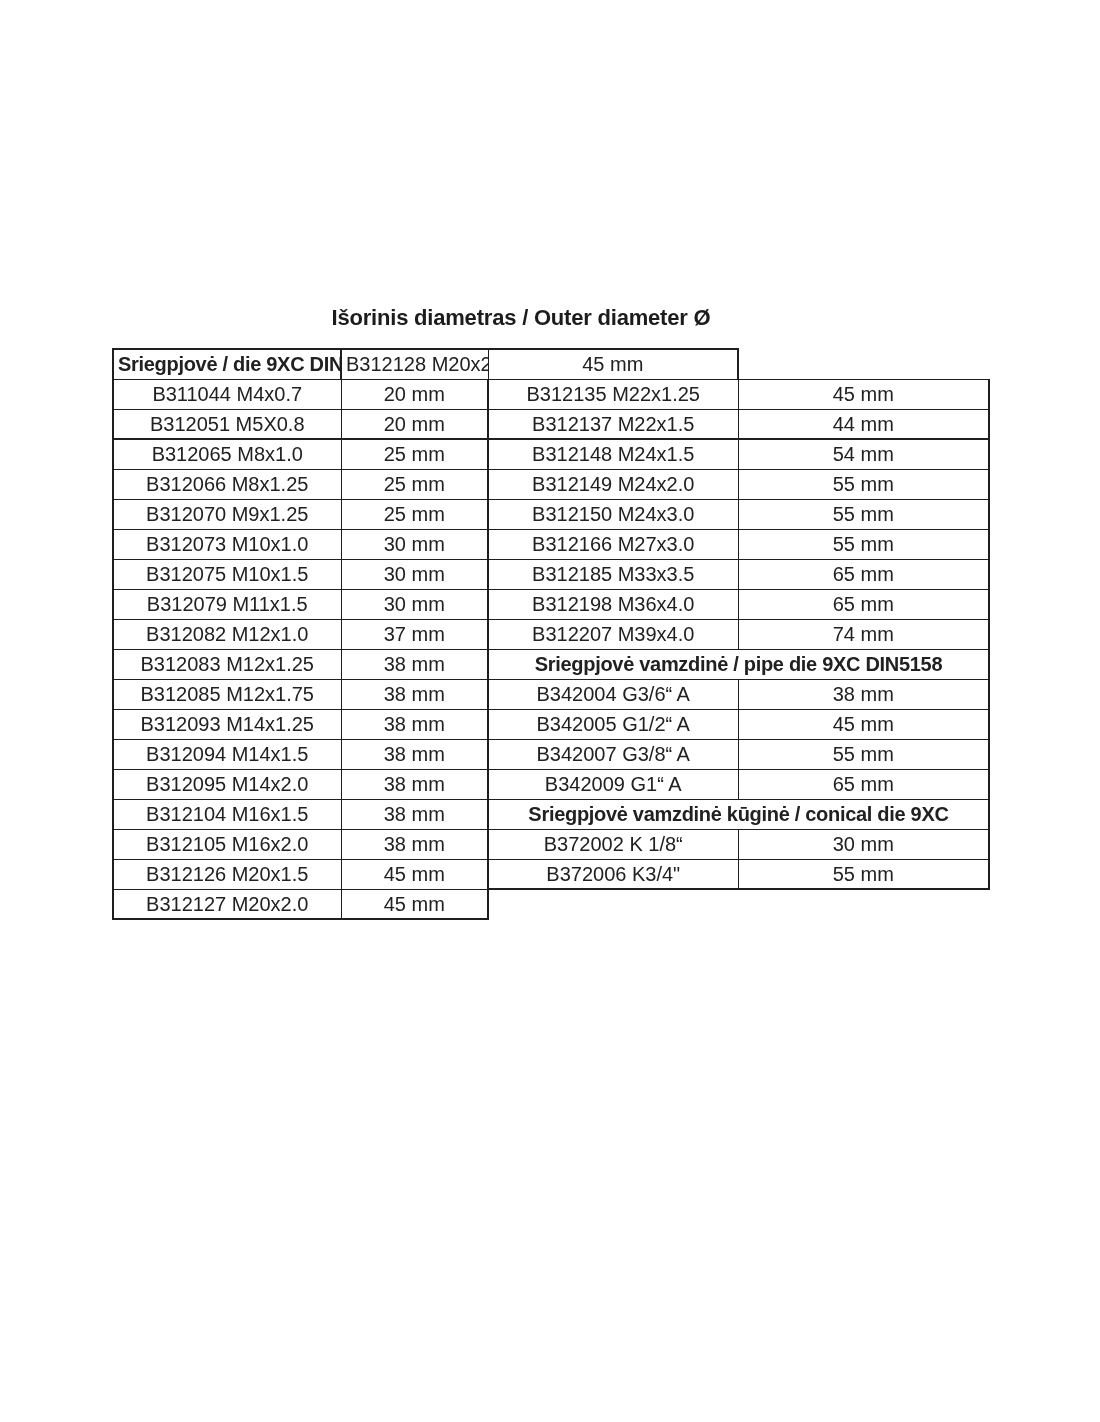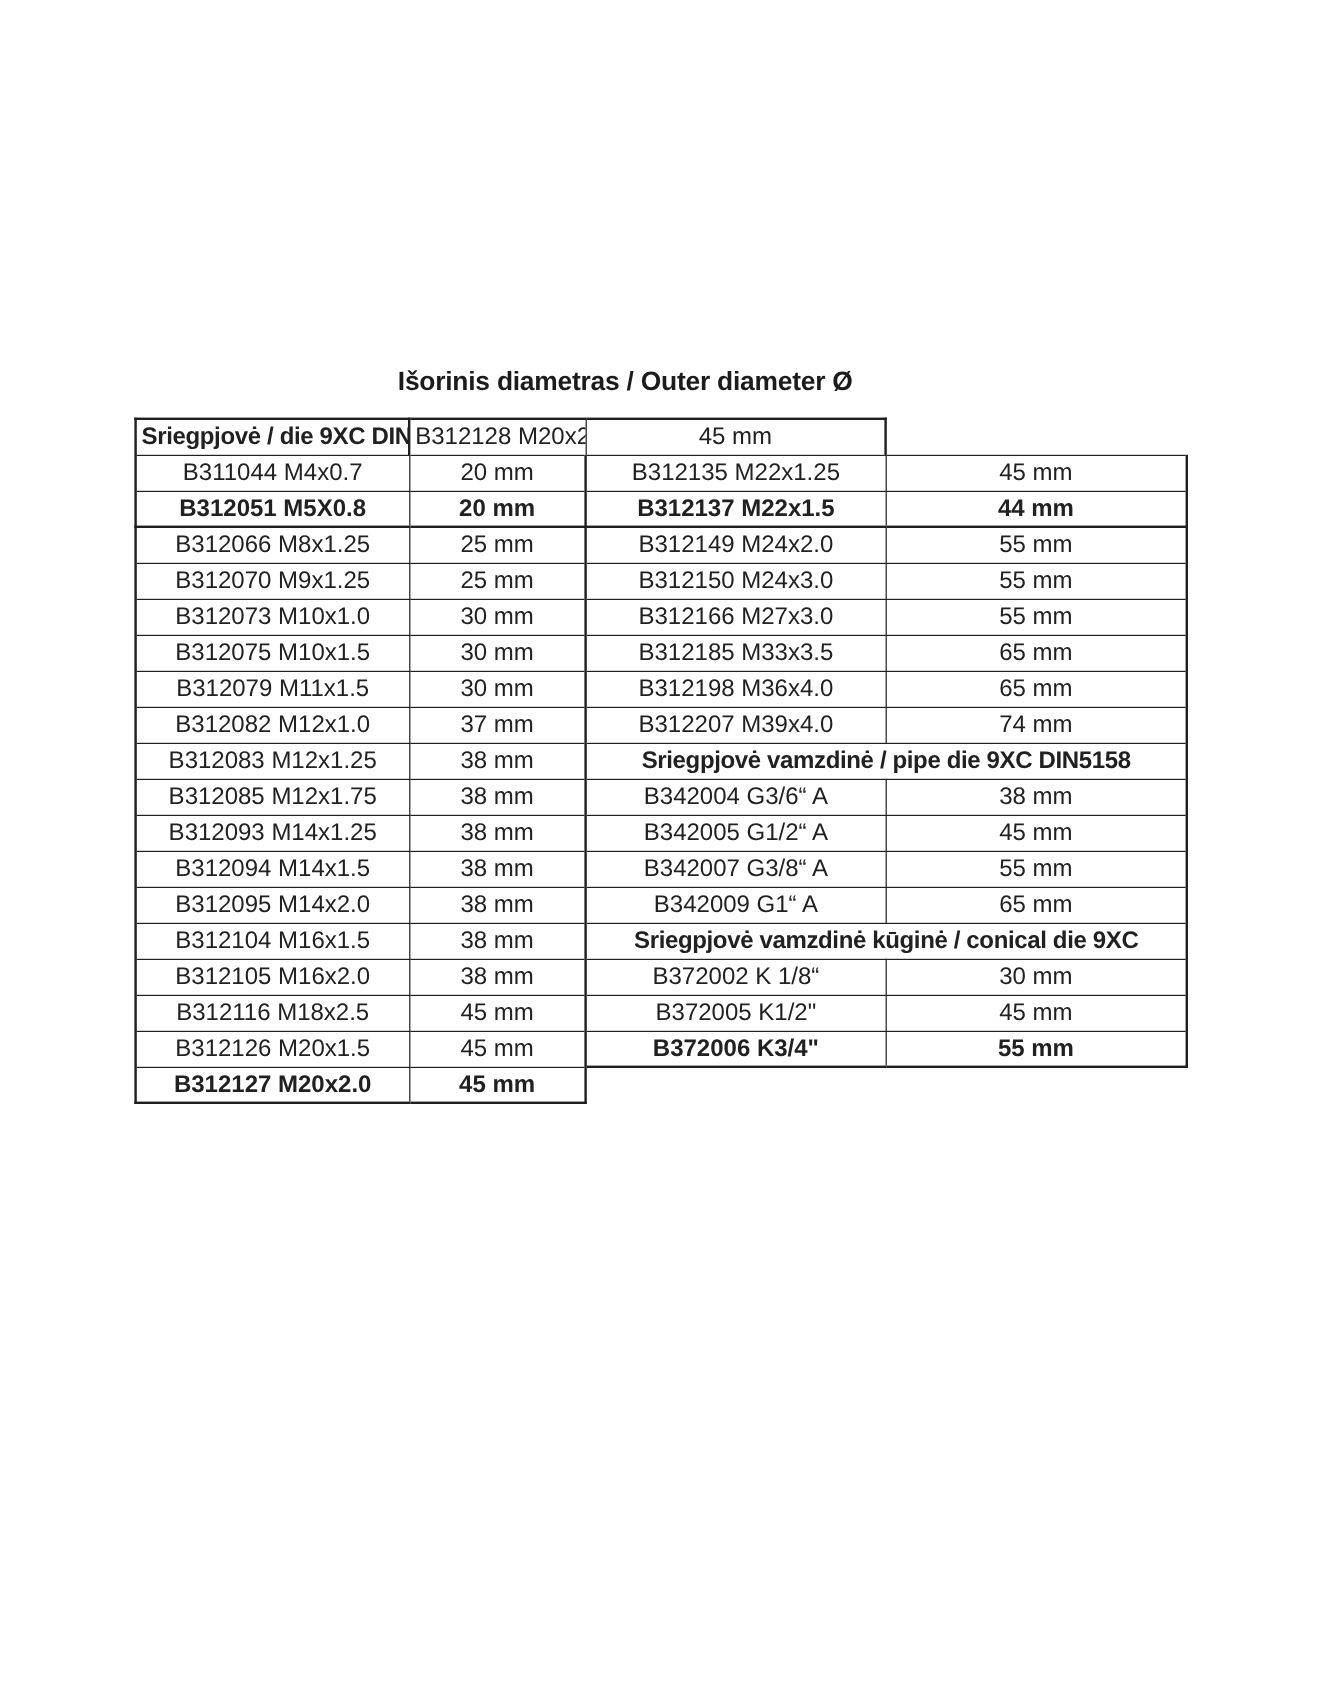--- a/index.html
+++ b/index.html
@@ -35,21 +35,21 @@
     vertical-align: middle;
     font-size: 20px;
     line-height: 28px;
     white-space: nowrap;
     overflow: hidden;
   }
   table.diam tr:first-child > td { border-top-width: 2px; }
   table.diam td.bl   { border-left-width: 2px; }
   table.diam td.mid  { border-right-width: 2px; }
   table.diam td.outer{ border-right-width: 2px; }
-  table.diam td.bb   { border-bottom-width: 2px; font-weight: bold; }
+  table.diam td.bb   { border-bottom-width: 2px; }
   table.diam td.h    { font-weight: 700; letter-spacing: -0.3px; }
   table.diam td.ghost{ border: none; background: transparent; }
 </style>
 </head>
 <body>
 
 <div class="sheet">
   <div class="title">Išorinis diametras / Outer diameter Ø</div>
 
   <table class="diam">
@@ -69,20 +69,26 @@
           <td class="bl">B311044 M4x0.7</td>
           <td class="mid">20 mm</td>
           <td class="">B312135 M22x1.25</td>
           <td class="outer">45 mm</td>
         </tr>
         <tr>
           <td class="bl bb">B312051 M5X0.8</td>
           <td class="mid bb">20 mm</td>
           <td class=" bb">B312137 M22x1.5</td>
           <td class="outer bb">44 mm</td>
+        </tr>
+        <tr>
+          <td class="bl">B312065 M8x1.0</td>
+          <td class="mid">25 mm</td>
+          <td class="">B312148 M24x1.5</td>
+          <td class="outer">54 mm</td>
         </tr>
         <tr>
           <td class="bl">B312066 M8x1.25</td>
           <td class="mid">25 mm</td>
           <td class="">B312149 M24x2.0</td>
           <td class="outer">55 mm</td>
         </tr>
         <tr>
           <td class="bl">B312070 M9x1.25</td>
           <td class="mid">25 mm</td>
@@ -147,26 +153,20 @@
           <td class="mid">38 mm</td>
           <td class="h outer" colspan="2">Sriegpjovė vamzdinė kūginė / conical die 9XC</td>
         </tr>
         <tr>
           <td class="bl">B312105 M16x2.0</td>
           <td class="mid">38 mm</td>
           <td class="">B372002 K 1/8“</td>
           <td class="outer">30 mm</td>
         </tr>
         <tr>
-          <td class="bl">B312116 M18x2.5</td>
-          <td class="mid">45 mm</td>
-          <td class="">B372005 K1/2"</td>
-          <td class="outer">45 mm</td>
-        </tr>
-        <tr>
           <td class="bl">B312126 M20x1.5</td>
           <td class="mid">45 mm</td>
           <td class=" bb">B372006 K3/4"</td>
           <td class="outer bb">55 mm</td>
         </tr>
         <tr>
           <td class="bl bb">B312127 M20x2.0</td>
           <td class="mid bb">45 mm</td>
           <td class="ghost"></td>
           <td class="ghost"></td>

